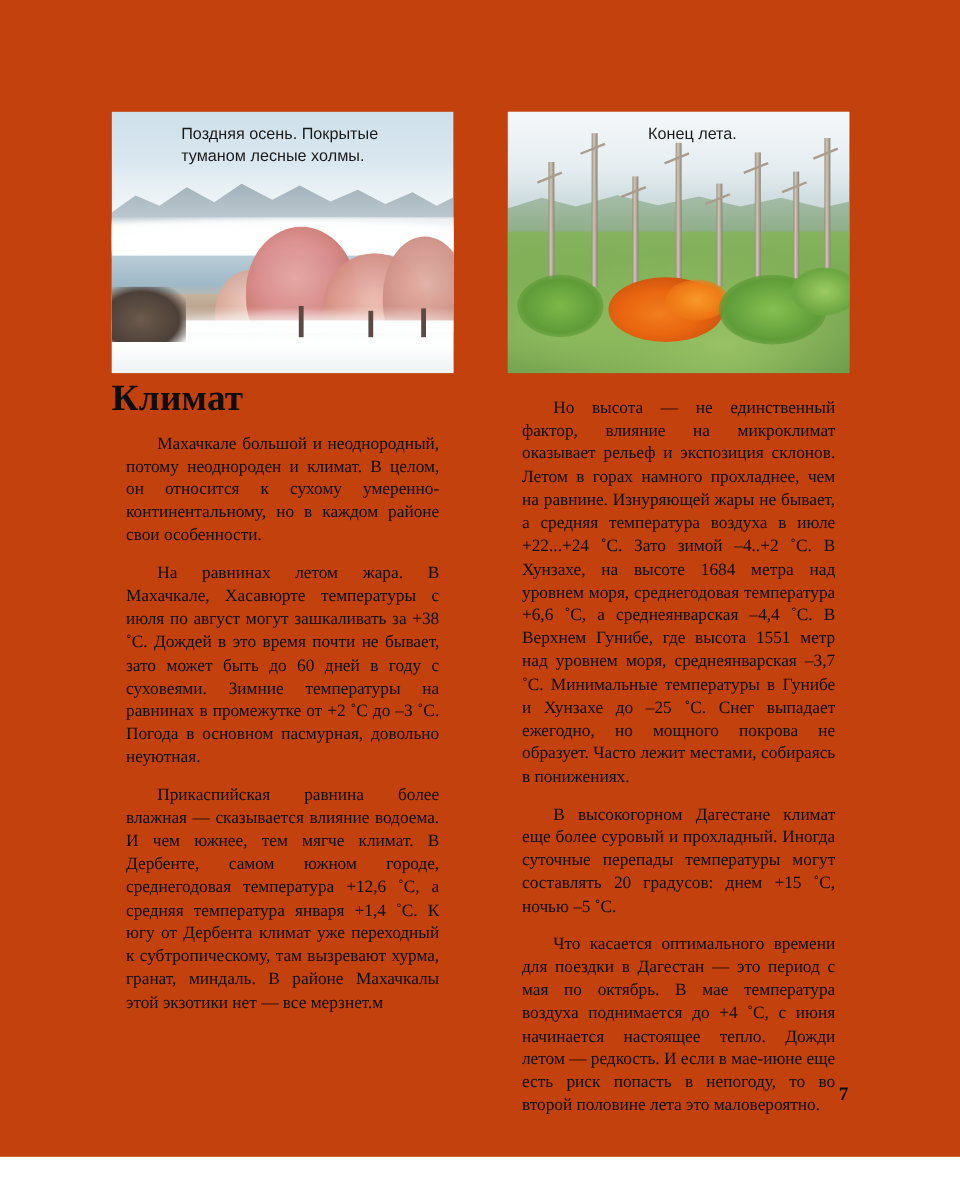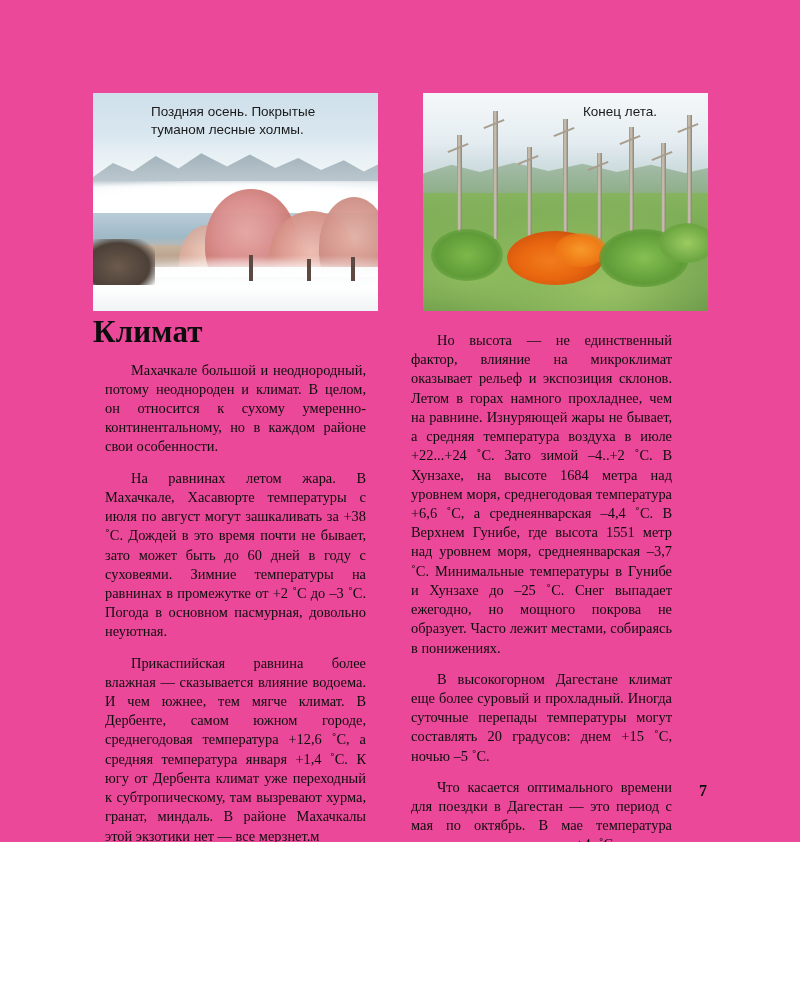--- a/index.html
+++ b/index.html
@@ -8,22 +8,22 @@
     width: 800px; height: 1000px;
     background: #ffffff;
   }
   body {
     font-family: "Liberation Serif", serif;
     color: #0d0d0d;
   }
   .page {
     position: relative;
     width: 800px;
-    height: 842px;
-    background: #ec4899;
+    height: 964px;
+    background: #c2410c;
     padding: 0;
     overflow: hidden;
   }
   .images-row {
     position: absolute;
     left: 93px;
     top: 93px;
     width: 615px;
     height: 218px;
     display: flex;
@@ -47,21 +47,21 @@
   .photo-left .caption {
     left: 58px;
     top: 10px;
     width: 218px;
     text-align: left;
   }
   .photo-right .caption {
     right: 8px;
     top: 10px;
     width: 160px;
-    text-align: center;
+    text-align: left;
   }
 
   
   .img-autumn {
     position: absolute;
     inset: 0;
     background:
       
       linear-gradient(to bottom, #cfe0ea 0%, #d8e6ef 18%, #e9f1f5 30%, #f2f6f8 40%, #ffffff 52%, #ffffff 100%);
   }
@@ -199,21 +199,21 @@
   }
 
   
   .columns {
     position: absolute;
     left: 93px;
     top: 316px;
     width: 615px;
     height: 620px;
     display: flex;
-    gap: 21px;
+    gap: 45px;
   }
   .col {
     width: 285px;
   }
   h1.title {
     font-family: "Liberation Serif", serif;
     font-size: 31px;
     font-weight: 700;
     margin: 0 0 10px 0;
     letter-spacing: 0.2px;

